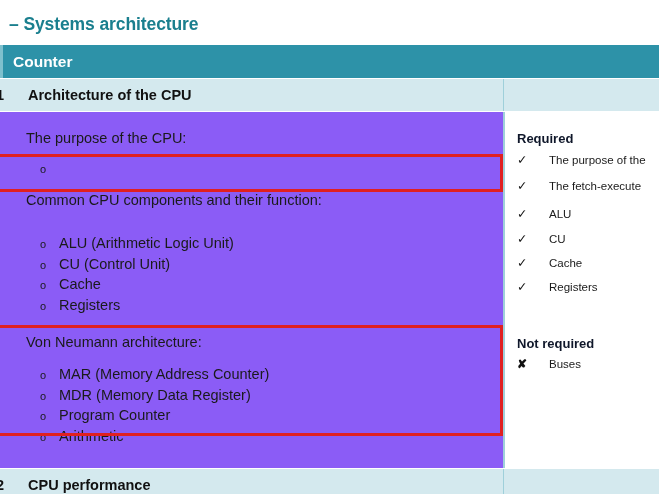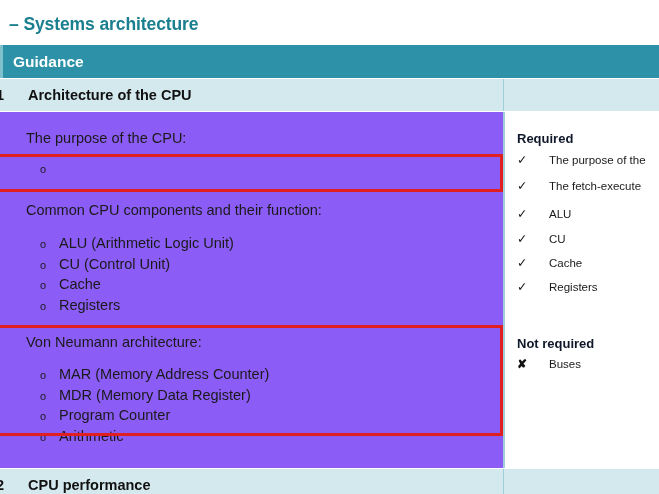--- a/index.html
+++ b/index.html
@@ -235,21 +235,21 @@
 
 <div id="page">
 
   <div class="doc-title">– Systems architecture</div>
 
   <div class="table">
 
     <div class="row hdr-row">
       <div class="hdr-sep"></div>
       <div class="hdr-cell-right">
-        <span class="hdr-text">Guidance</span>
+        <span class="hdr-text">Counter</span>
       </div>
     </div>
 
     <div class="row band-row">
       <div class="band-left">
         <span class="band-num">.1</span>
         <span class="band-title">Architecture of the CPU</span>
       </div>
       <div class="band-sep"></div>
       <div class="band-right"></div>
@@ -264,21 +264,21 @@
         </div>
 
         <div class="blk" style="top:50px;">
           <ul class="bullets">
             <li class="bullet">
               <span class="marker">o</span>
             </li>
           </ul>
         </div>
 
-        <div class="blk" style="top:89px;">
+        <div class="blk" style="top:79px;">
           <div class="lead">Common CPU components and their function:</div>
         </div>
 
         <div class="blk" style="top:121px;">
           <ul class="bullets">
             <li class="bullet">
               <span class="marker">o</span>
               <span>ALU (Arithmetic Logic Unit)</span>
             </li>
             <li class="bullet">

